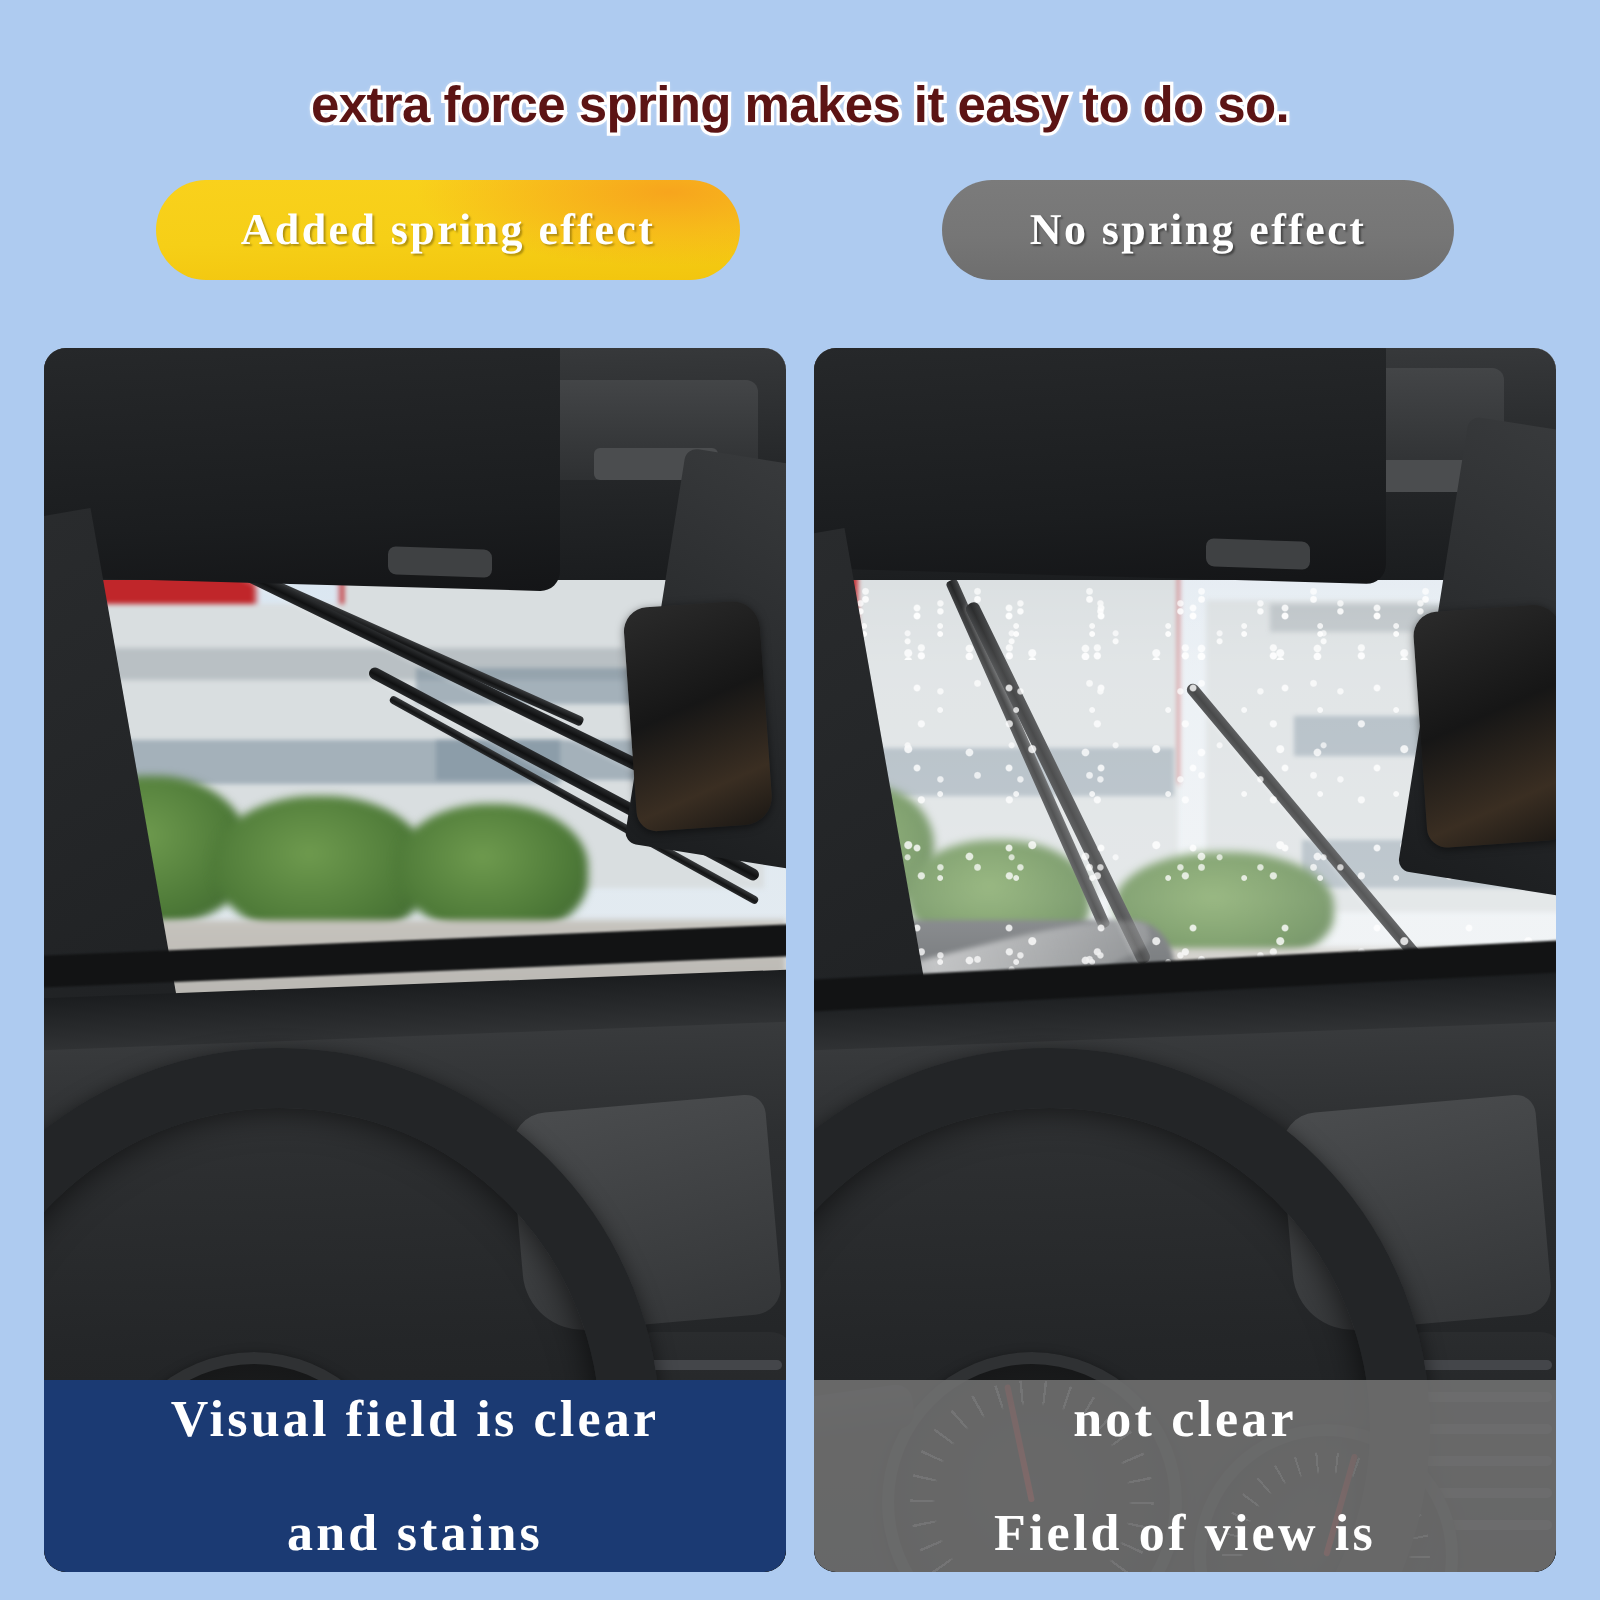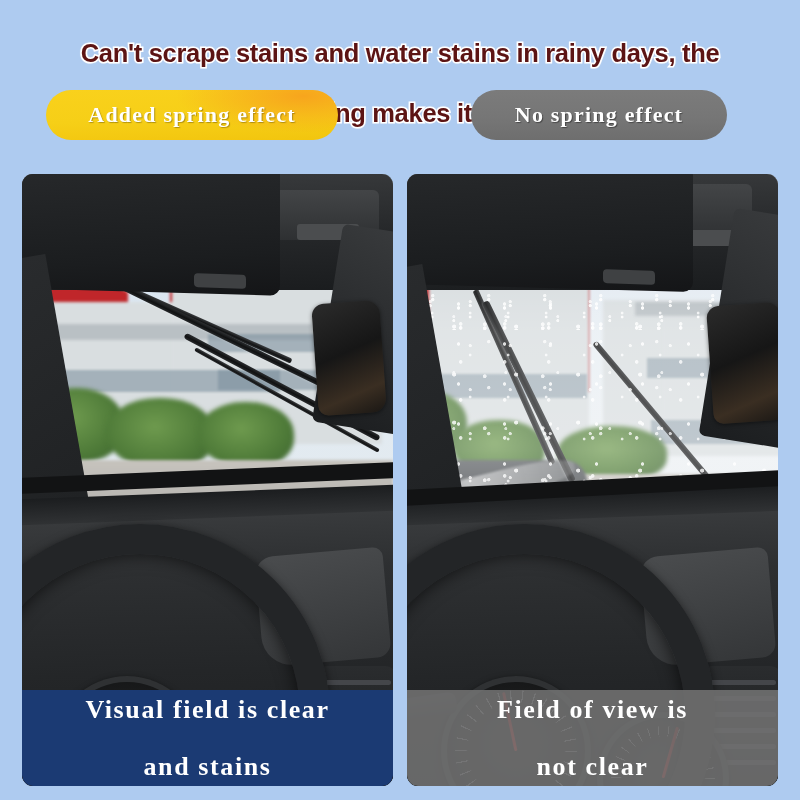--- a/index.html
+++ b/index.html
@@ -49,21 +49,21 @@
     justify-content: center;
     font-family: "Liberation Serif", serif;
     font-weight: bold;
     font-size: 22px;
     letter-spacing: 1.2px;
     color: #ffffff;
     text-shadow: 1px 1px 1px rgba(90,70,0,0.45);
     box-sizing: border-box;
   }
   .pill-yellow {
-    left: 46px;
+    left: 78px;
     top: 90px;
     width: 292px;
     background:
       radial-gradient(ellipse 70% 120% at 88% 12%, #f7a51d 0%, rgba(247,165,29,0) 62%),
       linear-gradient(178deg, #f9d11c 0%, #f6cf17 55%, #f2c50e 100%);
   }
   .pill-gray {
     left: 471px;
     top: 90px;
     width: 256px;
@@ -395,21 +395,20 @@
     gap: 19px;
   }
   .caption-blue { background: #1b3a73; }
   .caption-gray { background: rgba(114,114,114,0.88); }
   .caption-line { display: block; }
 </style>
 </head>
 <body>
 
 <div class="headline">
-  <span class="headline-line">Can't scrape stains and water stains in rainy days, the</span>
   <span class="headline-line">extra force spring makes it easy to do so.</span>
 </div>
 
 <div class="pill pill-yellow">
   <span>Added spring effect</span>
 </div>
 <div class="pill pill-gray">
   <span>No spring effect</span>
 </div>
 
@@ -563,16 +562,16 @@
       </div>
 
       <div class="wheel"></div>
       <div class="wheel-spoke" style="left:-36px; bottom:72px; width:96px; height:22px; transform:rotate(-8deg);"></div>
     </div>
 
     <div class="frit" style="top:306px; transform: skewY(-3deg);"></div>
   </div>
 
   <div class="caption caption-gray">
+    <span class="caption-line">not clear</span>
     <span class="caption-line">Field of view is</span>
-    <span class="caption-line">not clear</span>
   </div>
 </div>
 
 </body></html>

